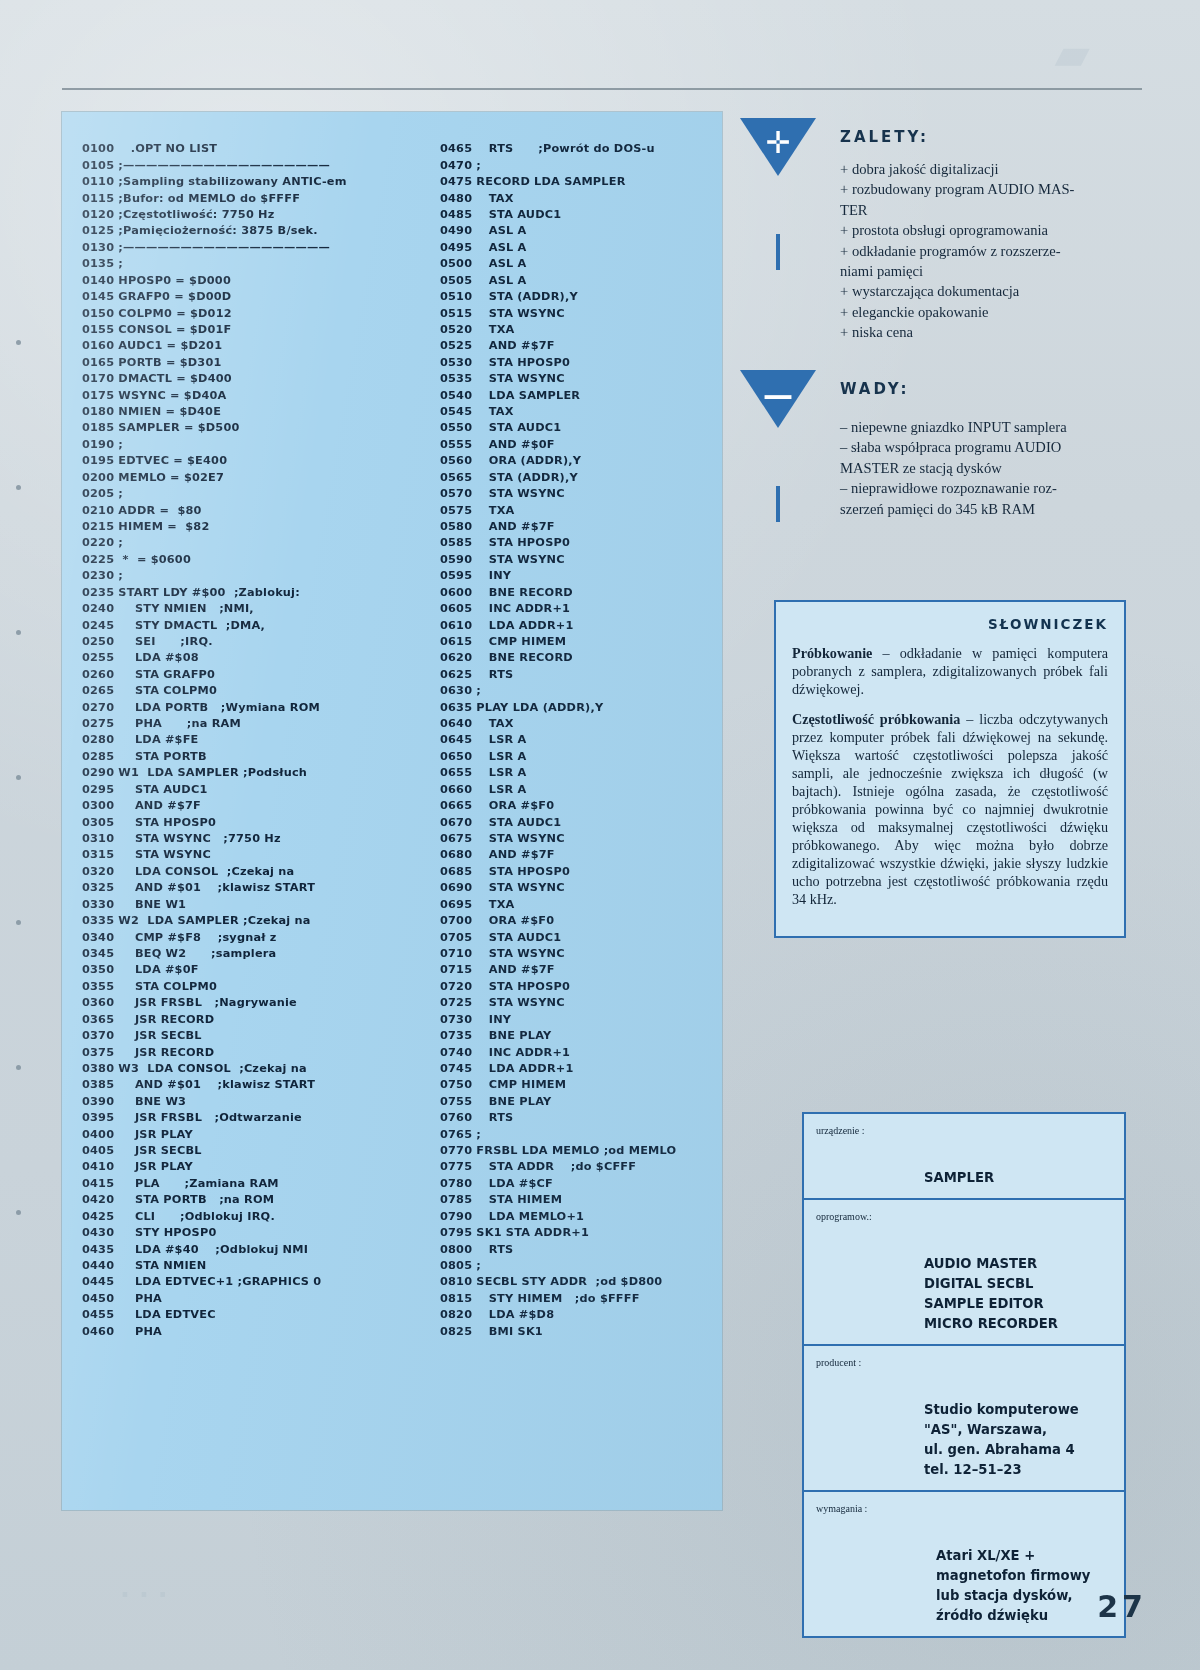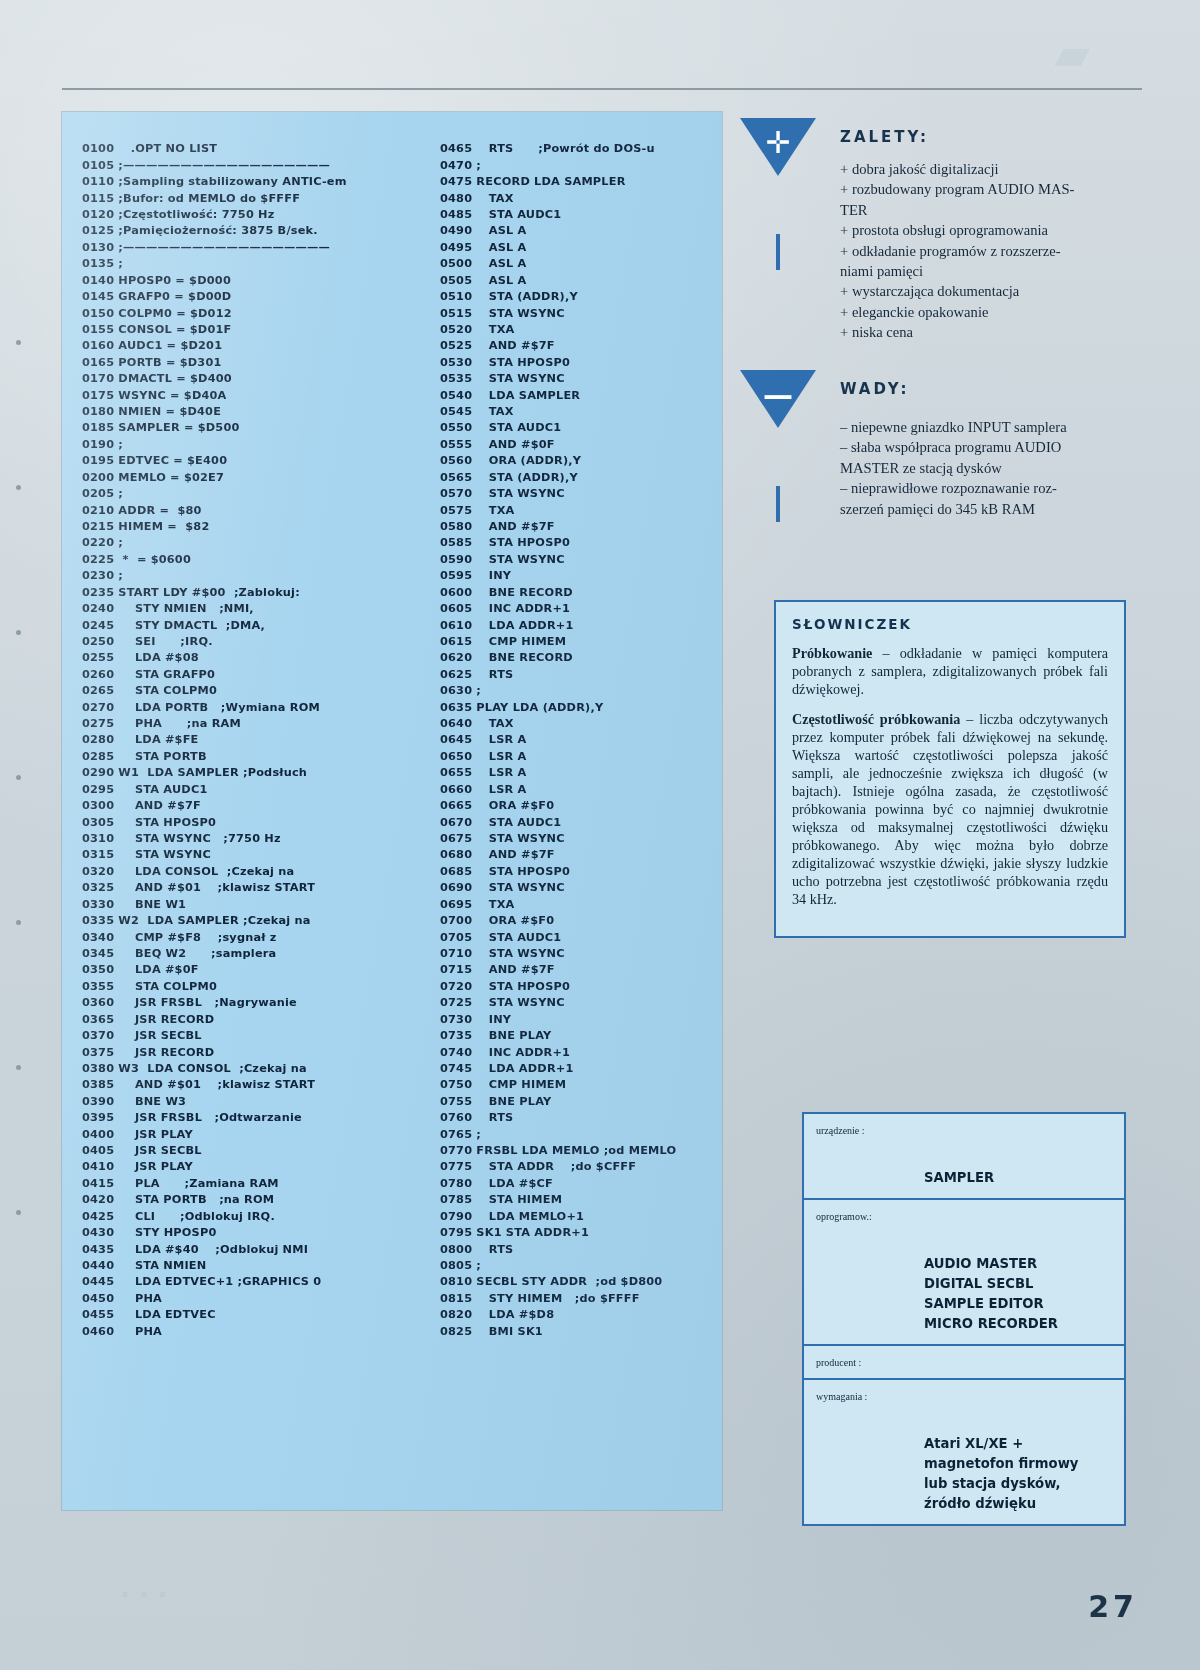--- a/index.html
+++ b/index.html
@@ -93,21 +93,21 @@
 
   
   .glossary{
     position:absolute;left:34px;top:488px;width:352px;
     background:#cfe6f3;
     border:2px solid #2f6fb0;
     padding:14px 16px 16px 16px;
     box-sizing:border-box;
   }
   .glossary h3{
-    margin:0 0 12px 0;text-align:left;
+    margin:0 0 12px 0;text-align:right;
     font-family:"DejaVu Sans", sans-serif;
     font-size:13.5px;letter-spacing:2px;color:#13334f;
   }
   .glossary p{
     margin:0 0 12px 0;
     font-family:Liberation Serif, serif;
     font-size:14.2px;line-height:18px;color:#132639;text-align:justify;
   }
   .glossary b{font-weight:bold;}
 
@@ -116,35 +116,35 @@
     position:absolute;left:62px;top:1000px;width:324px;
     border:2px solid #2f6fb0;
     background:#cfe6f3;
     box-sizing:border-box;
   }
   .irow{
     display:flex;
     border-bottom:2px solid #2f6fb0;
     padding:10px 10px 10px 12px;
   }
-  .irow:last-child{border-bottom:none;}
+  .irow:last-child{border-bottom:none;gap:12px;}
   .ikey{
     width:108px;flex:0 0 108px;
     font-family:"Liberation Serif", serif;
     font-size:10px;color:#13273a;
     padding-top:1px;
   }
   .ival{
     font-family:"DejaVu Sans", sans-serif;
     font-weight:bold;font-size:13.2px;color:#0e2236;line-height:20px;margin-top:44px;
   }
   .ival span{display:block;}
 
   .pageno{
-    position:absolute;right:62px;bottom:46px;
+    position:absolute;right:53px;bottom:46px;
     font-family:"DejaVu Sans", sans-serif;
     font-weight:bold;font-size:30px;letter-spacing:4px;color:#1d3448;
   }
 
   
   .ghost{position:absolute;opacity:.20;color:#9fb3c0;font-family:"DejaVu Sans",sans-serif;font-weight:bold;}
   .g1{right:110px;top:26px;font-size:46px;}
   .g2{left:120px;bottom:60px;font-size:26px;}
   .dots{position:absolute;left:16px;top:340px;width:10px;height:1020px;}
   .dots i{display:block;width:5px;height:5px;background:#7d8f9b;border-radius:50%;margin-bottom:140px;opacity:.8;}
@@ -375,20 +375,26 @@
         <div class="ikey">oprogramow.:</div>
         <div class="ival">
           <span>AUDIO MASTER</span>
           <span>DIGITAL SECBL</span>
           <span>SAMPLE EDITOR</span>
           <span>MICRO RECORDER</span>
         </div>
       </div>
       <div class="irow">
         <div class="ikey">producent :</div>
+        <div class="ival">
+          <span>Studio komputerowe</span>
+          <span>"AS", Warszawa,</span>
+          <span>ul. gen. Abrahama 4</span>
+          <span>tel. 12–51–23</span>
+        </div>
       </div>
       <div class="irow">
         <div class="ikey">wymagania :</div>
         <div class="ival">
           <span>Atari XL/XE +</span>
           <span>magnetofon firmowy</span>
           <span>lub stacja dysków,</span>
           <span>źródło dźwięku</span>
         </div>
       </div>

